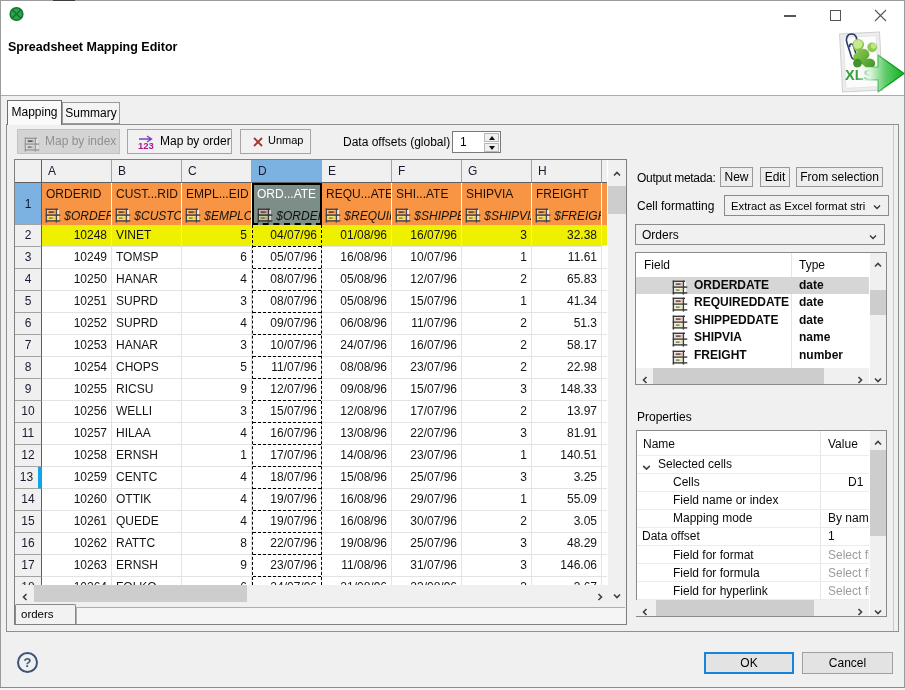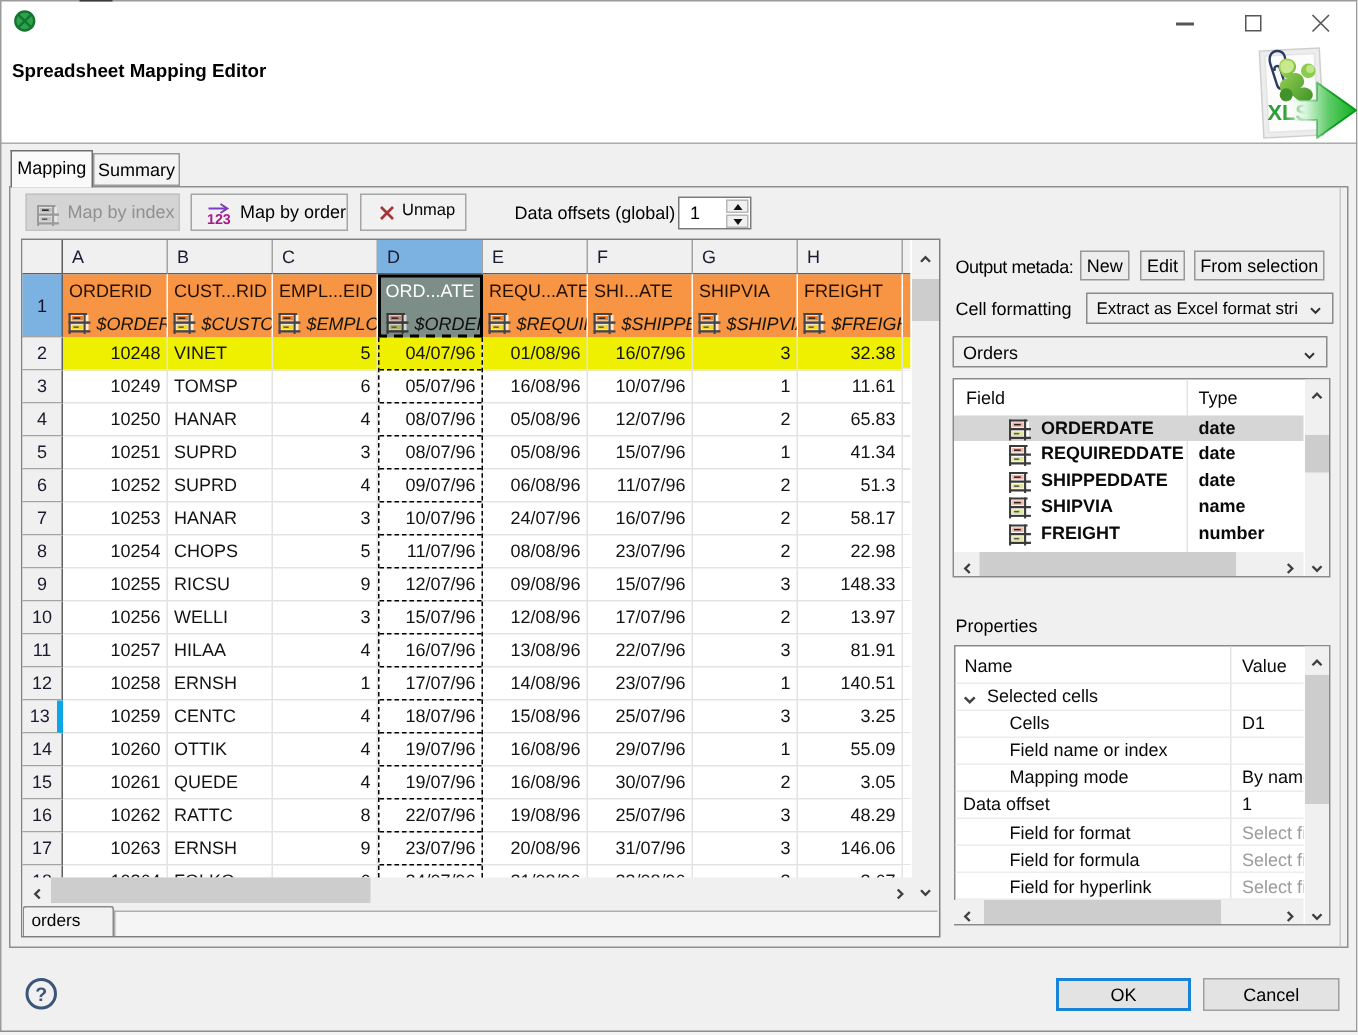--- a/index.html
+++ b/index.html
@@ -299,21 +299,21 @@
 <div class="row" style="top:335px;height:22px;"><span class="dc ra" style="">10253</span><span class="dc la" style="">HANAR</span><span class="dc ra" style="">3</span><span class="dc ra" style="">10/07/96</span><span class="dc ra" style="">24/07/96</span><span class="dc ra" style="">16/07/96</span><span class="dc ra" style="">2</span><span class="dc ra" style="">58.17</span></div>
 <div class="row" style="top:357px;height:22px;"><span class="dc ra" style="">10254</span><span class="dc la" style="">CHOPS</span><span class="dc ra" style="">5</span><span class="dc ra" style="">11/07/96</span><span class="dc ra" style="">08/08/96</span><span class="dc ra" style="">23/07/96</span><span class="dc ra" style="">2</span><span class="dc ra" style="">22.98</span></div>
 <div class="row" style="top:379px;height:22px;"><span class="dc ra" style="">10255</span><span class="dc la" style="">RICSU</span><span class="dc ra" style="">9</span><span class="dc ra" style="">12/07/96</span><span class="dc ra" style="">09/08/96</span><span class="dc ra" style="">15/07/96</span><span class="dc ra" style="">3</span><span class="dc ra" style="">148.33</span></div>
 <div class="row" style="top:401px;height:22px;"><span class="dc ra" style="">10256</span><span class="dc la" style="">WELLI</span><span class="dc ra" style="">3</span><span class="dc ra" style="">15/07/96</span><span class="dc ra" style="">12/08/96</span><span class="dc ra" style="">17/07/96</span><span class="dc ra" style="">2</span><span class="dc ra" style="">13.97</span></div>
 <div class="row" style="top:423px;height:22px;"><span class="dc ra" style="">10257</span><span class="dc la" style="">HILAA</span><span class="dc ra" style="">4</span><span class="dc ra" style="">16/07/96</span><span class="dc ra" style="">13/08/96</span><span class="dc ra" style="">22/07/96</span><span class="dc ra" style="">3</span><span class="dc ra" style="">81.91</span></div>
 <div class="row" style="top:445px;height:22px;"><span class="dc ra" style="">10258</span><span class="dc la" style="">ERNSH</span><span class="dc ra" style="">1</span><span class="dc ra" style="">17/07/96</span><span class="dc ra" style="">14/08/96</span><span class="dc ra" style="">23/07/96</span><span class="dc ra" style="">1</span><span class="dc ra" style="">140.51</span></div>
 <div class="row" style="top:467px;height:22px;"><span class="dc ra" style="">10259</span><span class="dc la" style="">CENTC</span><span class="dc ra" style="">4</span><span class="dc ra" style="">18/07/96</span><span class="dc ra" style="">15/08/96</span><span class="dc ra" style="">25/07/96</span><span class="dc ra" style="">3</span><span class="dc ra" style="">3.25</span></div>
 <div class="row" style="top:489px;height:22px;"><span class="dc ra" style="">10260</span><span class="dc la" style="">OTTIK</span><span class="dc ra" style="">4</span><span class="dc ra" style="">19/07/96</span><span class="dc ra" style="">16/08/96</span><span class="dc ra" style="">29/07/96</span><span class="dc ra" style="">1</span><span class="dc ra" style="">55.09</span></div>
 <div class="row" style="top:511px;height:22px;"><span class="dc ra" style="">10261</span><span class="dc la" style="">QUEDE</span><span class="dc ra" style="">4</span><span class="dc ra" style="">19/07/96</span><span class="dc ra" style="">16/08/96</span><span class="dc ra" style="">30/07/96</span><span class="dc ra" style="">2</span><span class="dc ra" style="">3.05</span></div>
 <div class="row" style="top:533px;height:22px;"><span class="dc ra" style="">10262</span><span class="dc la" style="">RATTC</span><span class="dc ra" style="">8</span><span class="dc ra" style="">22/07/96</span><span class="dc ra" style="">19/08/96</span><span class="dc ra" style="">25/07/96</span><span class="dc ra" style="">3</span><span class="dc ra" style="">48.29</span></div>
-<div class="row" style="top:555px;height:22px;"><span class="dc ra" style="">10263</span><span class="dc la" style="">ERNSH</span><span class="dc ra" style="">9</span><span class="dc ra" style="">23/07/96</span><span class="dc ra" style="">20/08/96</span><span class="dc ra" style="">31/07/96</span><span class="dc ra" style="">3</span><span class="dc ra" style="">146.06</span></div>
+<div class="row" style="top:555px;height:22px;"><span class="dc ra" style="">10263</span><span class="dc la" style="">ERNSH</span><span class="dc ra" style="">9</span><span class="dc ra" style="">23/07/96</span><span class="dc ra" style="">11/08/96</span><span class="dc ra" style="">31/07/96</span><span class="dc ra" style="">3</span><span class="dc ra" style="">146.06</span></div>
 <div class="row" style="top:577px;height:10px;overflow:hidden;"><span class="dc ra" style="">10264</span><span class="dc la" style="">FOLKO</span><span class="dc ra" style="">6</span><span class="dc ra" style="">24/07/96</span><span class="dc ra" style="">21/08/96</span><span class="dc ra" style="">23/08/96</span><span class="dc ra" style="">3</span><span class="dc ra" style="">3.67</span></div>
 <div class="a" style="left:252px;top:225px;width:70px;height:360px;border-left:1px dashed #000;border-right:1px dashed #000;z-index:2"></div>
 <div class="a dash" style="left:253px;top:246px;width:68px;z-index:2"></div>
 <div class="a dash" style="left:253px;top:268px;width:68px;z-index:2"></div>
 <div class="a dash" style="left:253px;top:290px;width:68px;z-index:2"></div>
 <div class="a dash" style="left:253px;top:312px;width:68px;z-index:2"></div>
 <div class="a dash" style="left:253px;top:334px;width:68px;z-index:2"></div>
 <div class="a dash" style="left:253px;top:356px;width:68px;z-index:2"></div>
 <div class="a dash" style="left:253px;top:378px;width:68px;z-index:2"></div>
 <div class="a dash" style="left:253px;top:400px;width:68px;z-index:2"></div>
@@ -472,21 +472,21 @@
 <div class="a pr" style="left:828px;top:437px">Value</div>
 <div class="a" style="left:820px;top:431px;width:1px;height:168px;background:#E4E4E4"></div>
 <div class="a" style="left:637px;top:454.5px;width:232px;height:1px;background:#ECECEC"></div>
 <div class="a" style="left:637px;top:472.6px;width:232px;height:1px;background:#ECECEC"></div>
 <div class="a" style="left:641px;top:459.0px"><svg width="11" height="11" viewBox="0 0 10 10">
       <path d="M2,3.5 L5,6.5 L8,3.5" stroke="#444" stroke-width="1.5" fill="none"></path>
     </svg></div>
 <div class="a pr" style="left:658px;top:457.0px">Selected cells</div>
 <div class="a" style="left:637px;top:490.70000000000005px;width:232px;height:1px;background:#ECECEC"></div>
 <div class="a pr" style="left:673px;top:475.1px">Cells</div>
-<div class="a pr " style="left:828px;top:475.1px;width:41px;overflow:hidden">D1</div>
+<div class="a pr " style="left:848px;top:475.1px;width:41px;overflow:hidden">D1</div>
 <div class="a" style="left:637px;top:508.8px;width:232px;height:1px;background:#ECECEC"></div>
 <div class="a pr" style="left:673px;top:493.2px">Field name or index</div>
 <div class="a" style="left:637px;top:526.9px;width:232px;height:1px;background:#ECECEC"></div>
 <div class="a pr" style="left:673px;top:511.3px">Mapping mode</div>
 <div class="a pr " style="left:828px;top:511.3px;width:41px;overflow:hidden">By name</div>
 <div class="a" style="left:637px;top:545.0px;width:232px;height:1px;background:#ECECEC"></div>
 <div class="a pr" style="left:642px;top:529.4px">Data offset</div>
 <div class="a pr " style="left:828px;top:529.4px;width:41px;overflow:hidden">1</div>
 <div class="a" style="left:637px;top:563.1px;width:232px;height:1px;background:#ECECEC"></div>
 <div class="a pr" style="left:673px;top:547.5px">Field for format</div>

